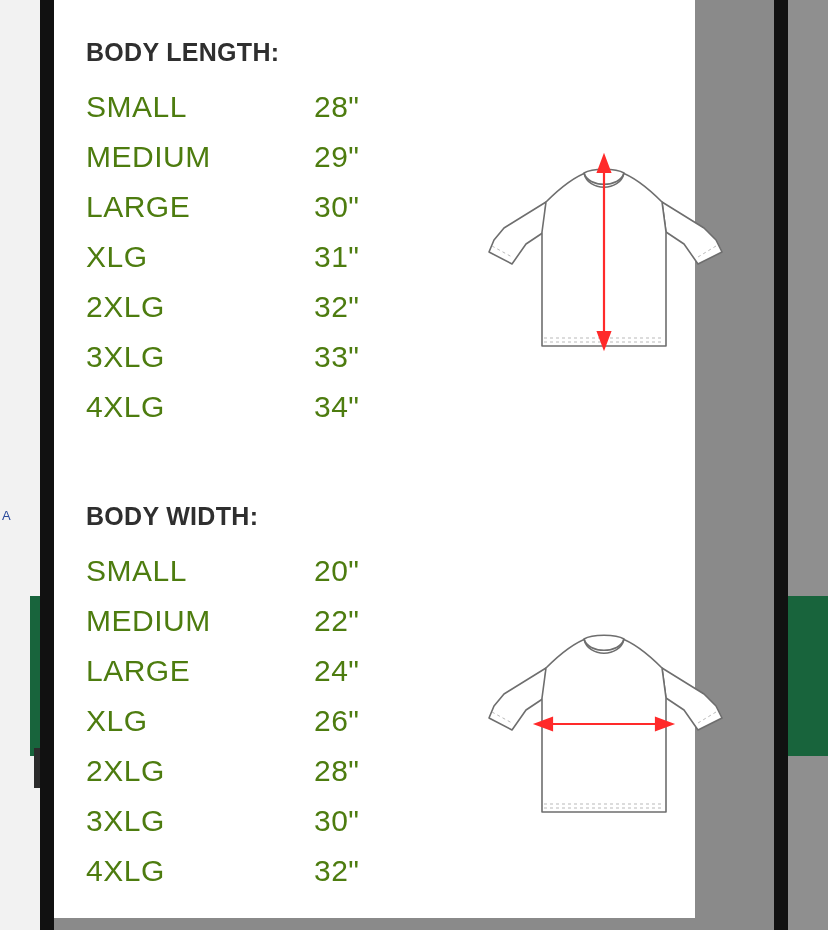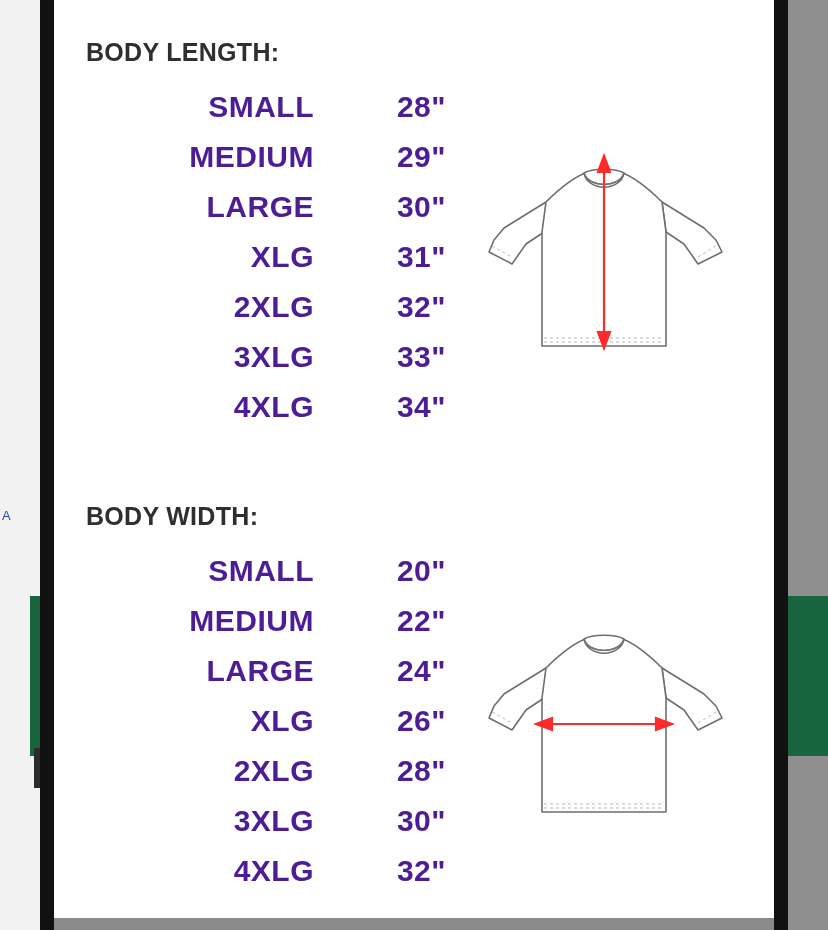--- a/index.html
+++ b/index.html
@@ -83,21 +83,21 @@
     width: 14px;
     height: 930px;
     background: #111;
   }
 
   
   .chart-panel {
     position: absolute;
     left: 54px;
     top: 0;
-    width: 720px;
+    width: 641px;
     height: 918px;
     background: #ffffff;
   }
 
   .section {
     position: absolute;
     left: 0;
     width: 720px;
   }
   .section-one { top: 0px; }
@@ -118,24 +118,23 @@
     left: 32px;
     top: 82px;
     width: 360px;
     border-collapse: collapse;
   }
   .size-table td {
     padding: 0;
     height: 50px;
     vertical-align: middle;
     font-size: 30px;
-    font-weight: bold;
-    color: #4c1d95;
+    font-weight: normal;
+    color: #4d7c0f;
     letter-spacing: 0.5px;
-    text-align: right;
   }
   .size-table td.size-name { width: 228px; }
   .size-table td.size-value { width: 132px; }
 
   
   .shirt-figure {
     position: absolute;
     left: 430px;
   }
   .shirt-figure-length { top: 140px; }

